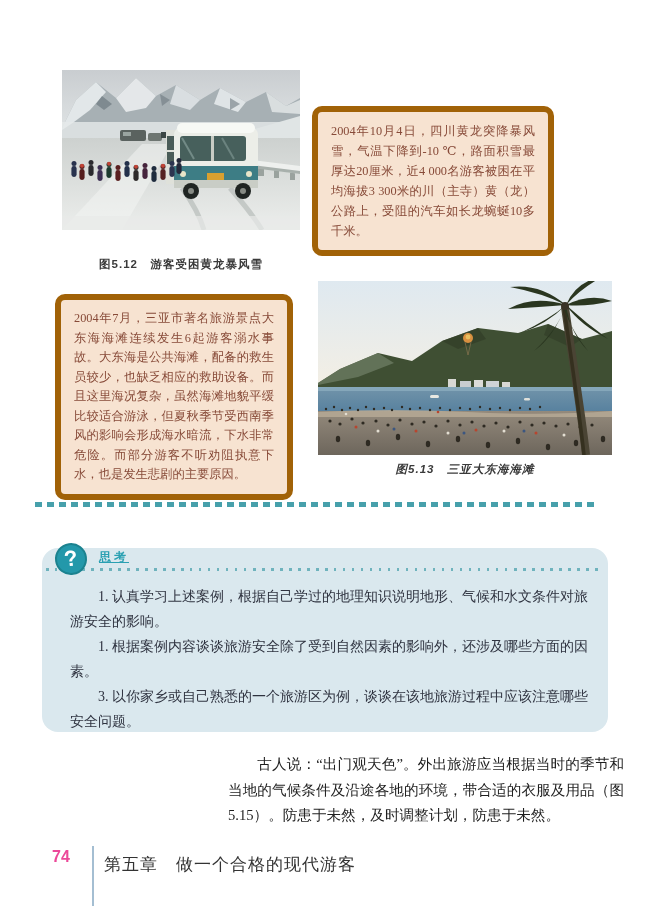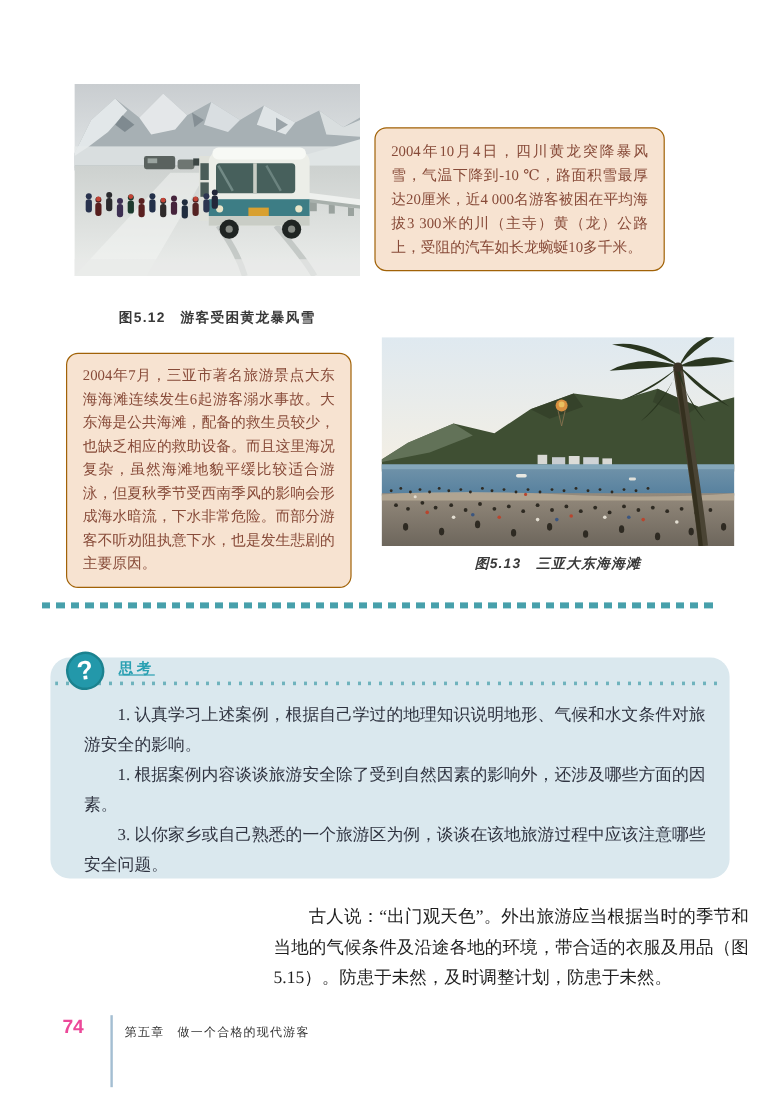--- a/index.html
+++ b/index.html
@@ -9,21 +9,21 @@
   }
   
   .photo{position:absolute;display:block;}
   .photo svg{display:block;}
   .caption{
     position:absolute;text-align:center;font-family:"Liberation Sans","DejaVu Sans",sans-serif;
     font-size:11.5px;font-weight:bold;color:#3a3a3a;letter-spacing:1px;
   }
   
   .case-box{
-    position:absolute;background:#f7e3d1;border:1px solid #a16207;border-radius:10px;
+    position:absolute;background:#f7e3d1;border:6px solid #a16207;border-radius:10px;
     padding:9px 13px;box-sizing:border-box;color:#874a38;font-size:12.3px;line-height:20px;
     text-align:justify;
   }
   
   .dashed-sep{
     position:absolute;height:5px;
     background:repeating-linear-gradient(90deg,#47a0ab 0 7px,transparent 7px 12px);
   }
   
   .think-box{
@@ -61,21 +61,21 @@
     position:absolute;left:52px;top:848px;
     font-family:"Liberation Sans","DejaVu Sans",sans-serif;
     font-size:16px;font-weight:bold;color:#ec4899;
   }
   .footer-divider{
     position:absolute;left:92px;top:846px;width:2px;height:60px;background:#a4bed2;
   }
   .footer-chapter{
     position:absolute;left:104px;top:853px;
     font-family:"Liberation Sans","DejaVu Sans",sans-serif;
-    font-size:10px;color:#333333;letter-spacing:1px;
+    font-size:17px;color:#333333;letter-spacing:1px;
   }
 </style>
 </head>
 <body>
 
 <div class="page">
 
   <div class="photo" style="left:62px;top:70px;width:238px;height:160px;">
     <svg width="238" height="160" viewBox="0 0 238 160">
       <defs>

